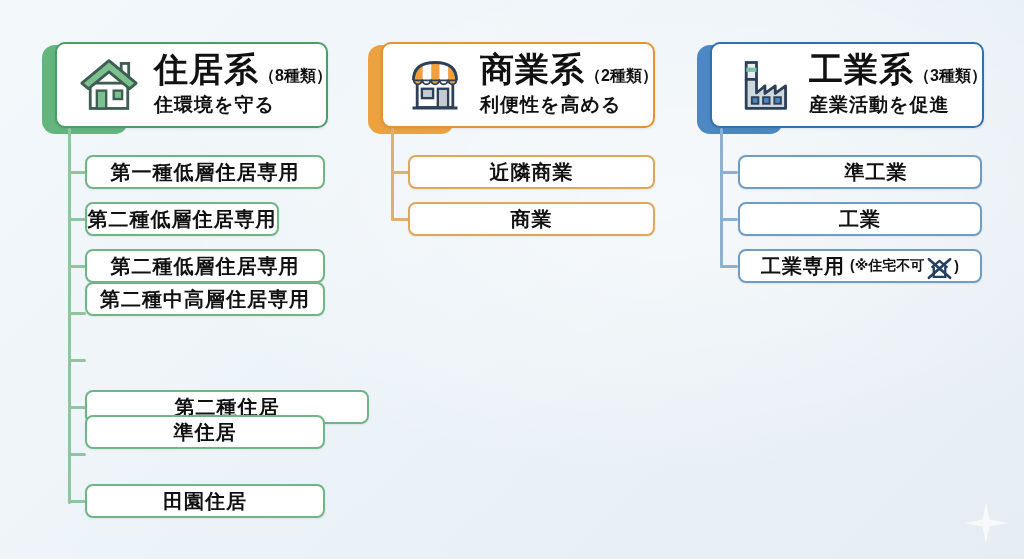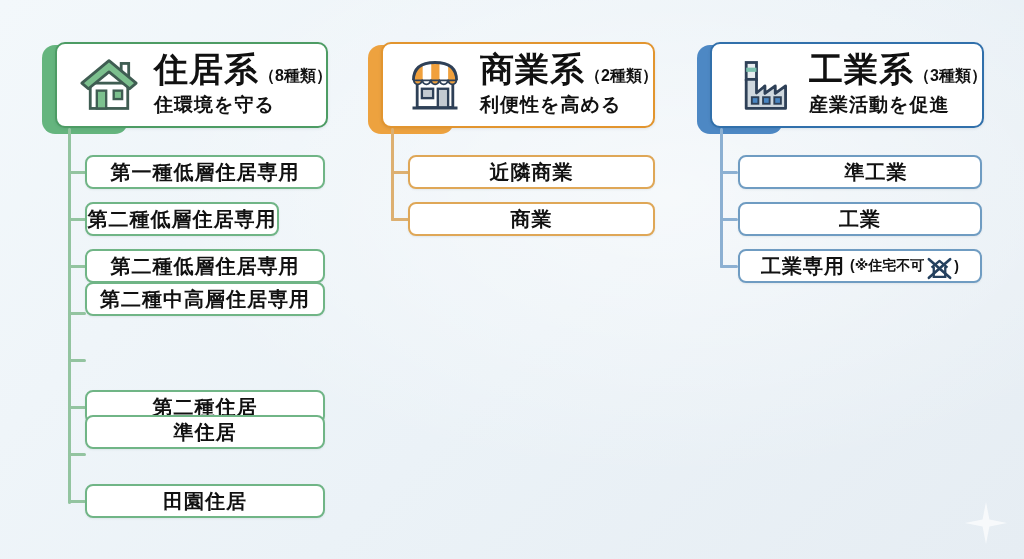--- a/index.html
+++ b/index.html
@@ -110,21 +110,21 @@
       </div>
     <div class="item" style="left:43px; top:160px; width:194px;">
         <span>第二種低層住居専用</span>
       </div>
     <div class="item" style="left:43px; top:207px; width:240px;">
         <span>第二種低層住居専用</span>
       </div>
     <div class="item" style="left:43px; top:240px; width:240px;">
         <span>第二種中高層住居専用</span>
       </div>
-    <div class="item" style="left:43px; top:348px; width:240px;">
+    <div class="item" style="left:43px; top:348px; width:284px;">
         <span>第二種住居</span>
       </div>
     <div class="item" style="left:43px; top:373px; width:240px;">
         <span>準住居</span>
       </div>
     <div class="item" style="left:43px; top:442px; width:240px;">
         <span>田園住居</span>
       </div>
   </div>
 

